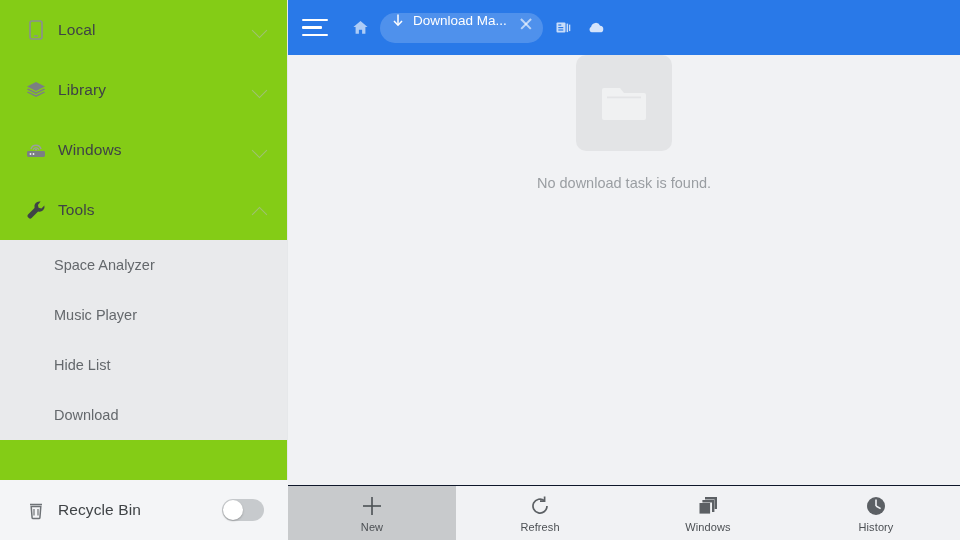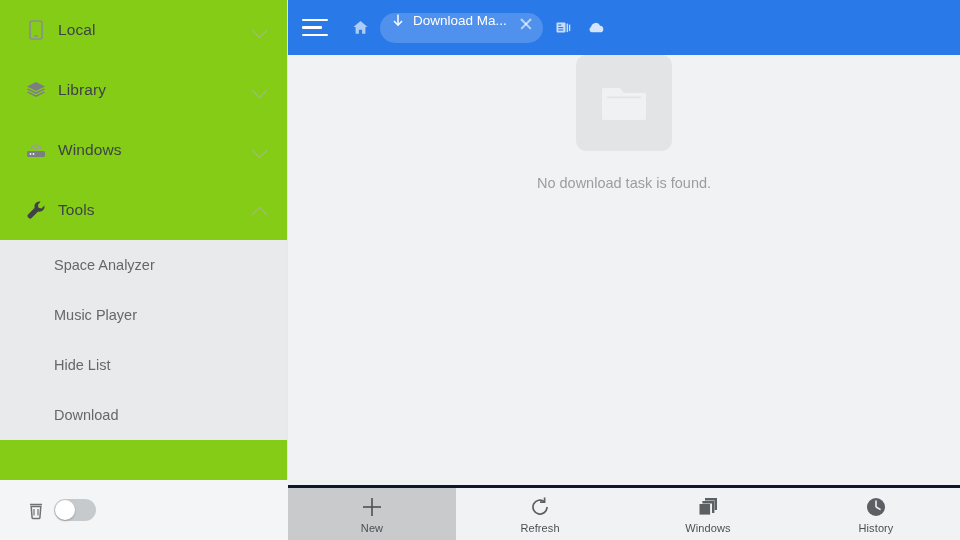--- a/index.html
+++ b/index.html
@@ -205,21 +205,21 @@
     color:#9a9ea2;
   }
 
   
   .bottombar {
     position:absolute;
     left:0; bottom:0;
     width:672px; height:55px;
     display:flex;
     background:#f1f2f4;
-    border-top:3px solid #0f172a;
+    border-top:1px solid #0f172a;
   }
   .bb-item {
     flex:1;
     display:flex; flex-direction:column;
     align-items:center; justify-content:center;
     gap:3px;
     cursor:pointer;
   }
   .bb-item.active { background:#c8cacc; }
   .bb-ico {
@@ -312,20 +312,21 @@
 
     <div class="sidebar-footer">
       <span class="nav-ico">
         <svg width="20" height="22" viewBox="0 0 20 22">
           <line x1="4" y1="5.5" x2="16" y2="5.5" stroke="#6e7276" stroke-width="1.5"></line>
           <path d="M5.2 7.5 h9.6 l-0.9 11.2 a1 1 0 0 1-1 .9 h-5.8 a1 1 0 0 1-1-.9 z" fill="none" stroke="#6e7276" stroke-width="1.5"></path>
           <line x1="8" y1="10" x2="8" y2="16.5" stroke="#6e7276" stroke-width="1.2"></line>
           <line x1="12" y1="10" x2="12" y2="16.5" stroke="#6e7276" stroke-width="1.2"></line>
         </svg>
       </span>
+      <span class="nav-label">Recycle Bin</span>
       <span class="toggle">
         <span class="knob"></span>
       </span>
     </div>
 
   </aside>
 
   <section class="main">
 
     <div class="topbar">

